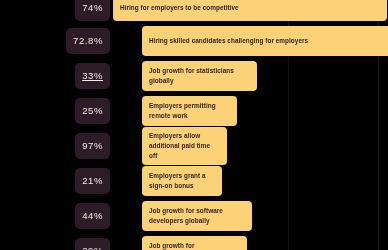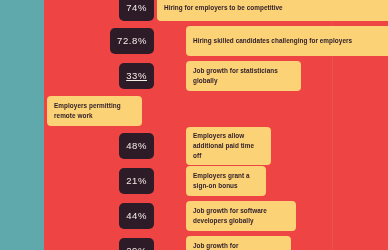--- a/index.html
+++ b/index.html
@@ -103,21 +103,21 @@
     height: 32px;
     gap: 29px;
   }
   .row.tall .bar {
     min-height: 30px;
   }
 </style>
 </head>
 <body>
 
-<div id="chart-root" style="--bg: #5fa8ac; background: #ef4444; margin-left: 44px;">
+<div id="chart-root" style="--bg: #5fa8ac; background: #000000;">
 
   <div class="gridlines">
       <div class="gridline" style="left: 288px; background: rgba(255, 255, 255, 0.06);"></div>
       <div class="gridline" style="left: 378px; background: rgba(255, 255, 255, 0.06);"></div>
     </div>
 
   <div class="rows">
       <div class="row">
         <div class="badge-slot">
           <div class="badge" style="background: rgb(46, 27, 40); color: rgb(244, 236, 231);">74%</div>
@@ -142,29 +142,32 @@
         <div class="badge-slot">
           <div class="badge" style="background: rgb(46, 27, 40); color: rgb(244, 236, 231); text-decoration: underline;">33%</div>
         </div>
         <div class="bar-slot">
           <div class="bar" style="width: 115px; background: rgb(252, 210, 118);">
             <div class="bar-label" style="color: rgb(44, 28, 42);">Job growth for statisticians globally</div>
           </div>
         </div>
       </div>
       <div class="row tall">
+        <div class="badge-slot">
+          <div class="badge" style="background: rgb(46, 27, 40); color: rgb(244, 236, 231);">25%</div>
+        </div>
         <div class="bar-slot">
           <div class="bar" style="width: 95px; background: rgb(252, 210, 118);">
             <div class="bar-label" style="color: rgb(44, 28, 42);">Employers permitting remote work</div>
           </div>
         </div>
       </div>
       <div class="row tall">
         <div class="badge-slot">
-          <div class="badge" style="background: rgb(46, 27, 40); color: rgb(244, 236, 231);">48%</div>
+          <div class="badge" style="background: rgb(46, 27, 40); color: rgb(244, 236, 231);">97%</div>
         </div>
         <div class="bar-slot">
           <div class="bar" style="width: 85px; background: rgb(252, 210, 118);">
             <div class="bar-label" style="color: rgb(44, 28, 42);">Employers allow additional paid time off</div>
           </div>
         </div>
       </div>
       <div class="row tall">
         <div class="badge-slot">
           <div class="badge" style="background: rgb(46, 27, 40); color: rgb(244, 236, 231);">21%</div>

